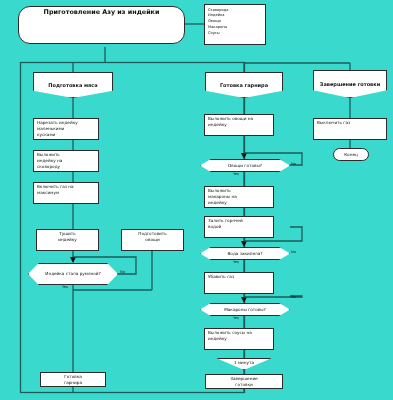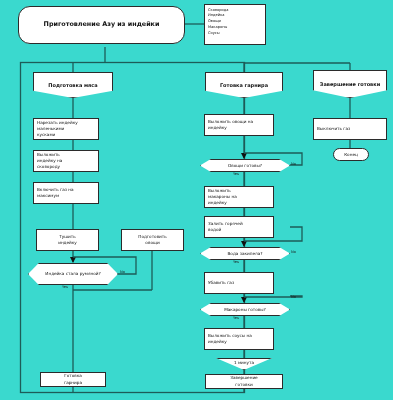--- a/index.html
+++ b/index.html
@@ -10,21 +10,20 @@
     overflow:hidden;
     position:relative;
   }
   #canvas{position:absolute;left:0;top:0;width:393px;height:400px;}
   .node{
     position:absolute;
     background:#ffffff;
     border:1px solid #2b2b2b;
     box-sizing:border-box;
     display:flex;
-    align-items:center;
     justify-content:center;
     text-align:center;
     font-size:4.2px;
     line-height:1.45;
     color:#111;
     padding:1px 19px;
   }
   .node.lefttext{justify-content:flex-start;text-align:left;padding-left:3px;}
   .title-node{
     border-radius:12px;

